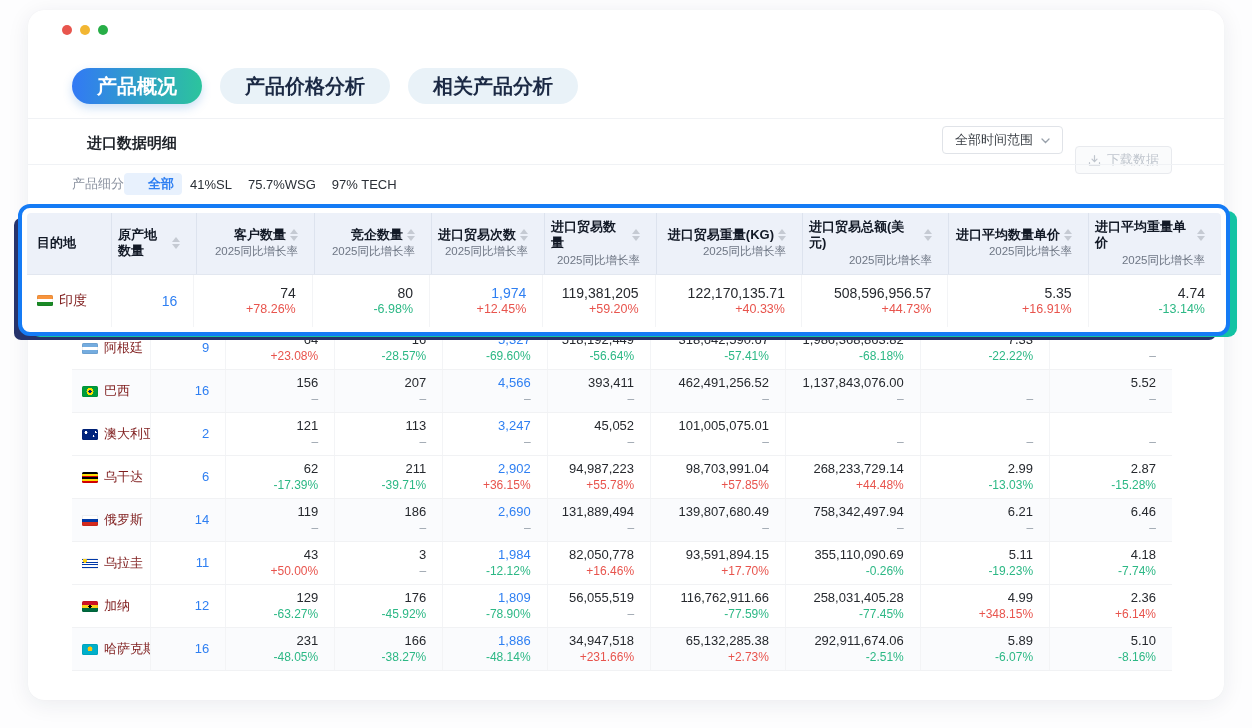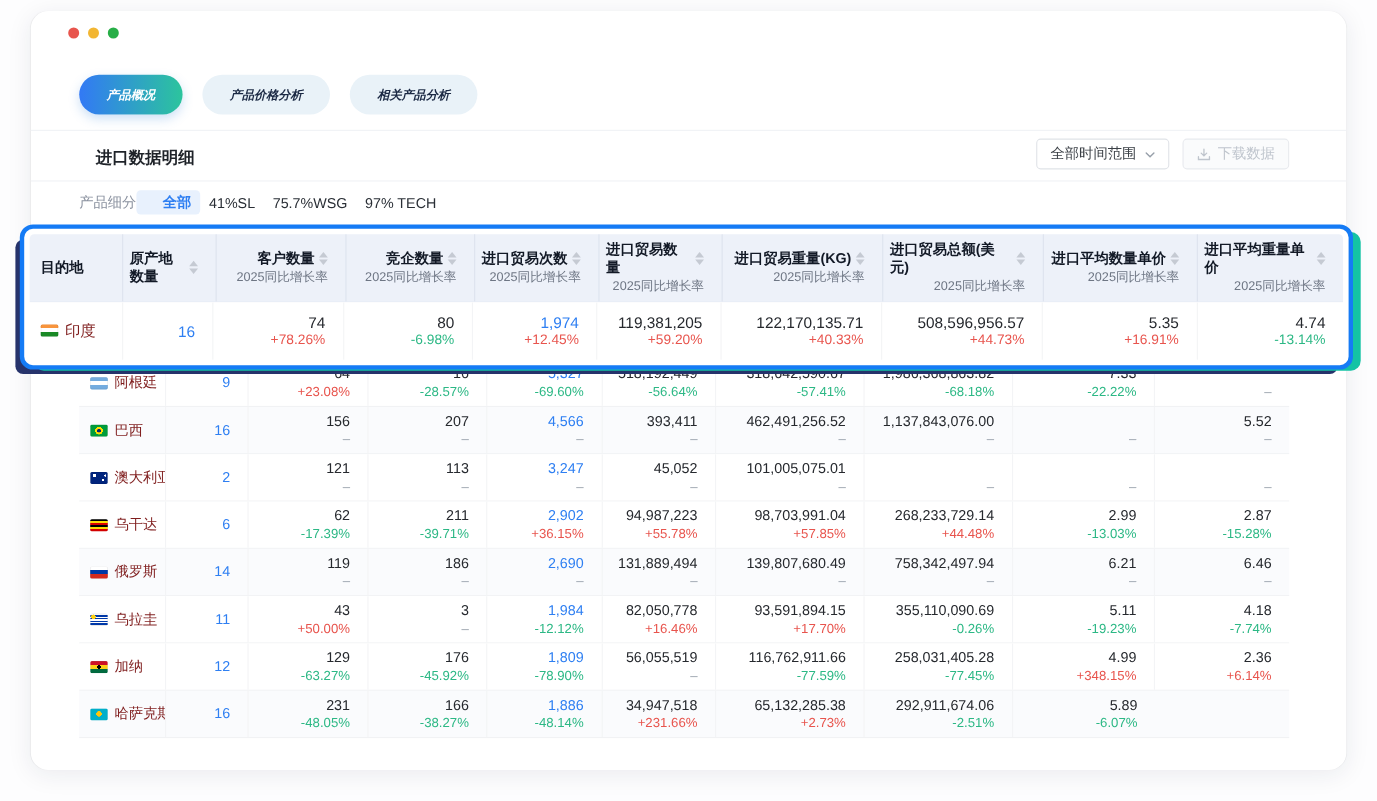--- a/index.html
+++ b/index.html
@@ -11,36 +11,36 @@
             box-shadow:0 4px 22px rgba(30,40,70,.08), 0 0 1px rgba(0,0,0,.06); }
 
   
   .traffic { position:absolute; left:34px; top:15px; display:flex; gap:8px; }
   .dot { width:10px; height:10px; border-radius:50%; }
   .dot.r { background:#e8554d; } .dot.y { background:#f2b632; } .dot.g { background:#27ae47; }
 
   
   .tabs { position:absolute; left:44px; top:58px; display:flex; gap:18px; }
   .tab { height:36px; padding:12px 25px; border-radius:18px; display:flex; align-items:center;
-         font-size:11px; font-weight:600; color:#1b2944; background:#e9f2f8; cursor:pointer;font-style:italic; }
+         font-size:20px; font-weight:600; color:#1b2944; background:#e9f2f8; cursor:pointer; }
   .tab.active { background:linear-gradient(90deg,#3279f5,#2cc49d); color:#fff;
                 box-shadow:0 4px 10px rgba(50,130,220,.25); }
 
   .divider { position:absolute; left:0; right:0; height:1px; background:#f0f2f5; }
   .d1 { top:108px; } .d2 { top:154px; }
 
   
   .section-title { position:absolute; left:59px; top:124px; font-size:15px; font-weight:700; color:#1f2329; }
   .section-controls { position:absolute; right:52px; top:116px; display:flex; gap:12px; }
   .select { height:28px; min-width:102px; border:1px solid #e0e3e8; border-radius:4px;
             display:flex; align-items:center; gap:8px; padding:0 12px; font-size:13px; color:#3a3f45;
             background:#fff; cursor:pointer; }
   .chev { width:9px; height:9px; display:inline-block; }
   .btn { height:28px; border:1px solid #e8eaee; border-radius:4px; background:#fafbfc;
-         display:flex; align-items:center; gap:6px; padding:0 12px; font-size:13px; color:#bfc5cd; }
+         display:flex; align-items:center; gap:6px; padding:0 12px; font-size:13px; color:#bfc5cd;margin-top:20px; }
 
   
   .filter-row { position:absolute; left:44px; top:163px; display:flex; align-items:center; 
                 font-size:13px; }
   .filter-label { color:#8a919f; }
   .fopt { color:#2a2f36; cursor:pointer; padding:2px 8px; border-radius:4px; }
   .fopt.active { color:#2e7ff2; background:#e8f1fd; font-weight:600;padding-left:24px; }
 
   
   .tgrid { display:grid;
@@ -617,16 +617,20 @@
           <div class="chg up">+2.73%</div>
         </div>
         <div class="cell">
           <div class="val">292,911,674.06</div>
           <div class="chg down">-2.51%</div>
         </div>
         <div class="cell">
           <div class="val">5.89</div>
           <div class="chg down">-6.07%</div>
         </div>
+        <div class="cell">
+          <div class="val">5.10</div>
+          <div class="chg down">-8.16%</div>
+        </div>
       </div>
     </div>
 
 </div>
 
 </body></html>

